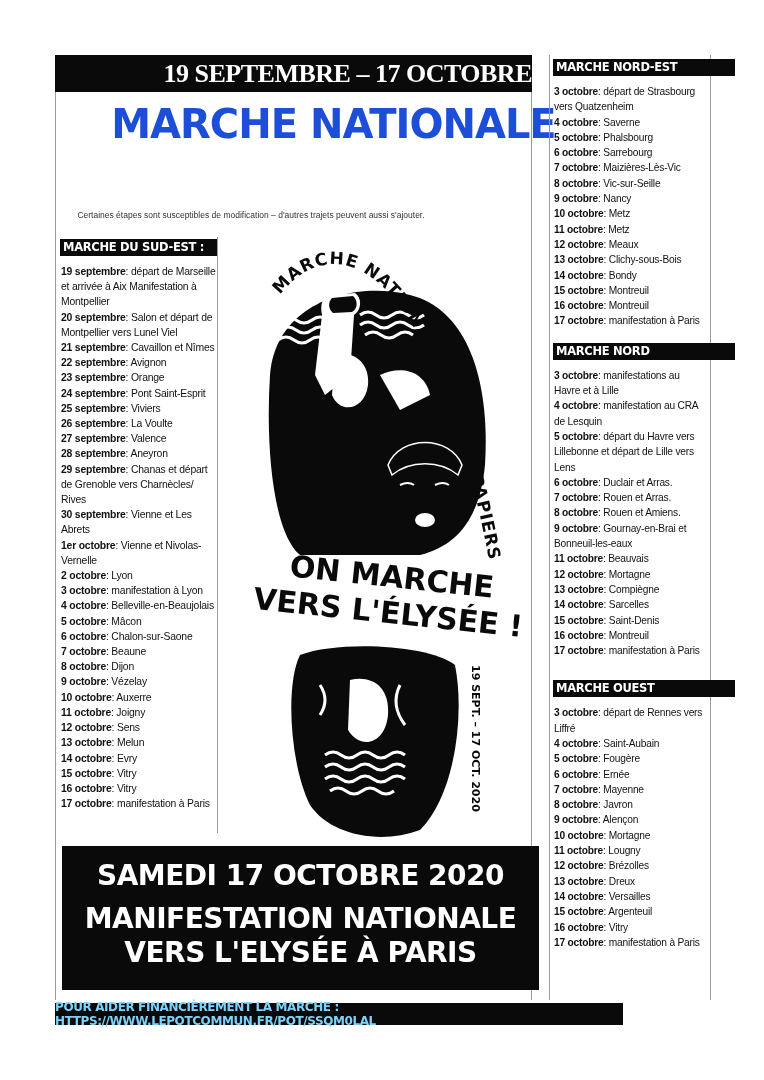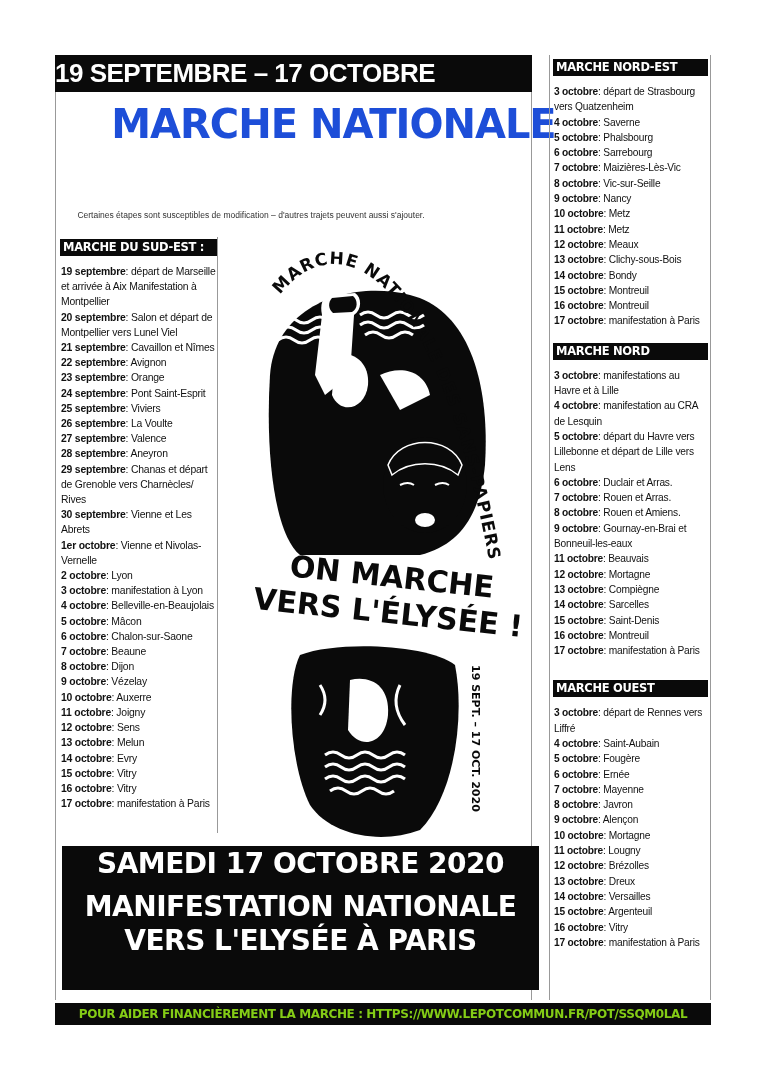--- a/index.html
+++ b/index.html
@@ -6,22 +6,22 @@
     html, body { width: 764px; height: 1080px; background: #ffffff; overflow: hidden; }
     body { position: relative; font-family: "Liberation Sans", "DejaVu Sans", sans-serif; color: #111; }
 
     
     .main-frame {
       position: absolute; left: 55px; top: 55px; width: 477px; height: 945px;
       border-left: 1px solid #999; border-right: 1px solid #999;
     }
     .top-banner {
       position: absolute; left: 55px; top: 55px; width: 477px; height: 37px;
-      background: #0a0a0a; color: #fff; display: flex; align-items: center; justify-content: flex-start;
-      font-family: Liberation Sans, sans-serif; font-weight: bold; font-size: 26px; letter-spacing: -0.5px;
+      background: #0a0a0a; color: #fff; display: flex; align-items: center; justify-content: flex-end;
+      font-family: Liberation Serif, serif; font-weight: bold; font-size: 26px; letter-spacing: -0.5px;
     }
     .main-title {
       position: absolute; left: 55px; top: 100px; width: 477px; text-align: center;
       font-family: "DejaVu Sans", sans-serif; font-weight: bold; font-size: 40px; line-height: 48px;
       letter-spacing: -1px; color: #1d4ed8; margin-left: 40px;
     }
     .subtitle {
       position: absolute; left: 55px; top: 210px; width: 392px; text-align: center;
       font-size: 8.5px; color: #333;
     }
@@ -42,39 +42,39 @@
       font-size: 10.4px; line-height: 15.2px; color: #111; padding-left: 1px; letter-spacing: -0.2px;
     }
     .etape .d { font-weight: bold; }
 
     
     .right-col {
       position: absolute; left: 549px; top: 55px; width: 162px; height: 945px;
       border-left: 1px solid #999; border-right: 1px solid #999;
     }
     .right-col .block { padding-left: 3px; padding-right: 3px; }
-    .right-col .section-head { width: 155px; }
+    .right-col .section-head { width: 182px; }
     .right-col .etape { font-size: 10.2px; line-height: 15.3px; }
 
     
     .illus { position: absolute; left: 240px; top: 235px; width: 300px; height: 605px; }
 
     
     .bottom-block {
       position: absolute; left: 62px; top: 846px; width: 477px; height: 144px;
       background: #0a0a0a; color: #fff; text-align: center;
       font-family: "DejaVu Sans", sans-serif; font-weight: bold;
     }
-    .bottom-block .l1 { font-size: 28px; line-height: 36px; letter-spacing: -0.5px; }
+    .bottom-block .l1 { font-size: 28px; margin-top: 12px; line-height: 36px; letter-spacing: -0.5px; }
     .bottom-block .l2 { font-size: 28px; margin-top: 8px; line-height: 34px; letter-spacing: -0.5px; }
     .bottom-block .l3 { font-size: 28px; line-height: 34px; letter-spacing: -0.5px; }
 
     .footer-banner {
-      position: absolute; left: 55px; top: 1003px; width: 656px; height: 22px;
-      background: #0a0a0a; color: #84cc16; display: flex; align-items: center; justify-content: center;
+      position: absolute; left: 55px; top: 1003px; width: 568px; height: 22px;
+      background: #0a0a0a; color: #7dd3fc; display: flex; align-items: center; justify-content: center;
       font-family: "DejaVu Sans", sans-serif; font-weight: bold; font-size: 12px; letter-spacing: -0.4px;
     }
   </style>
 </head>
 <body>
 
 <div class="main-frame"></div>
 
 <div class="top-banner">
   <span>19 SEPTEMBRE – 17 OCTOBRE</span>

